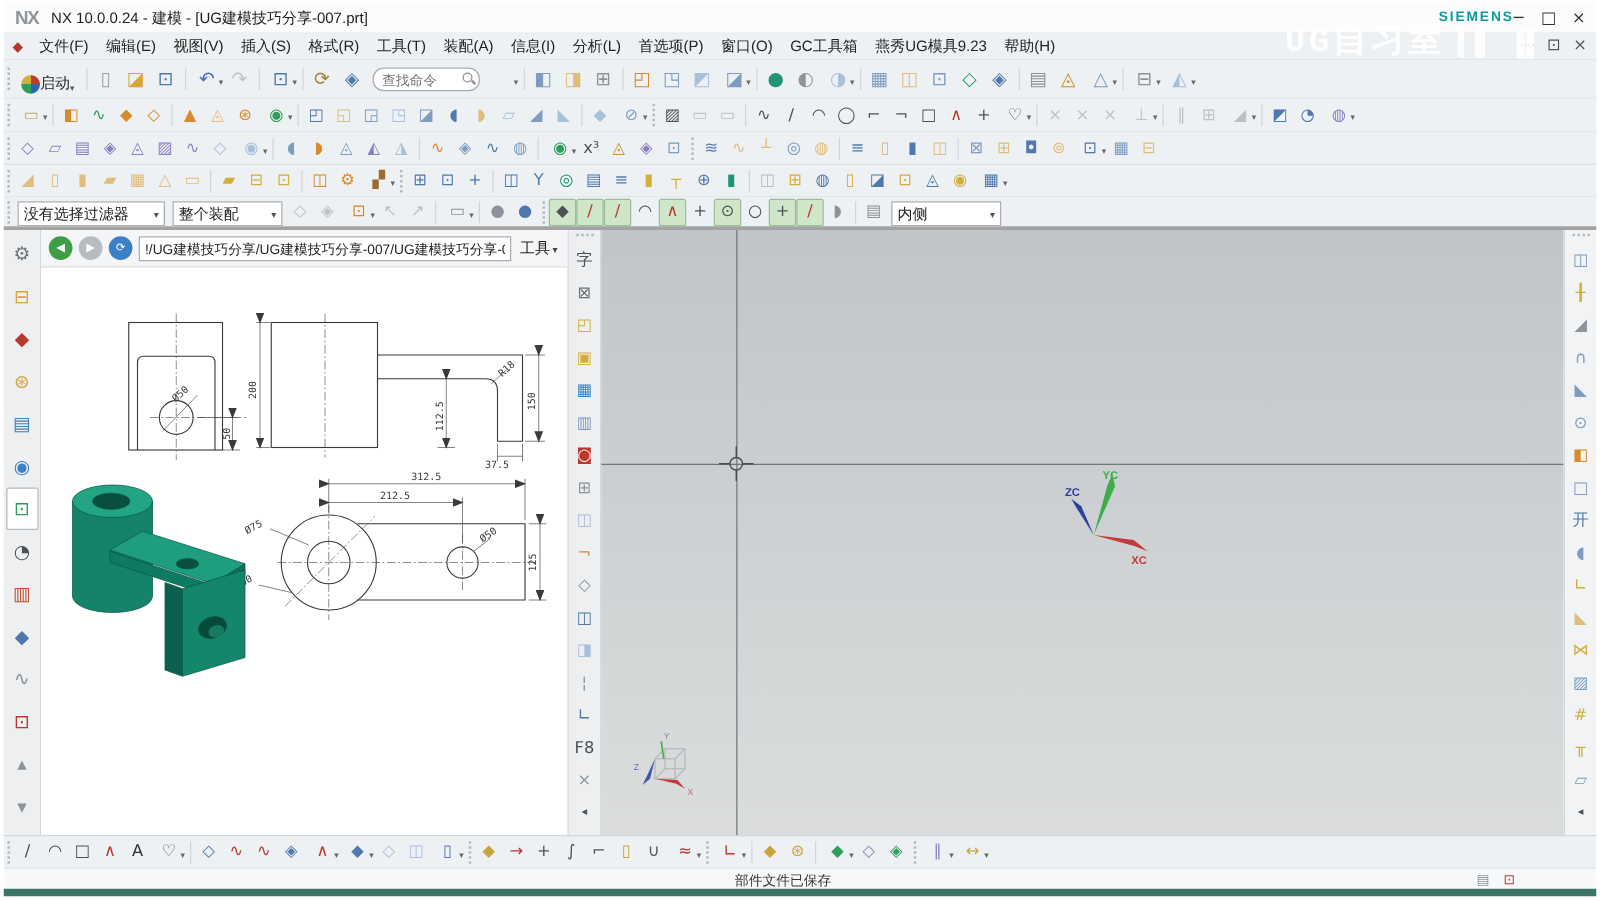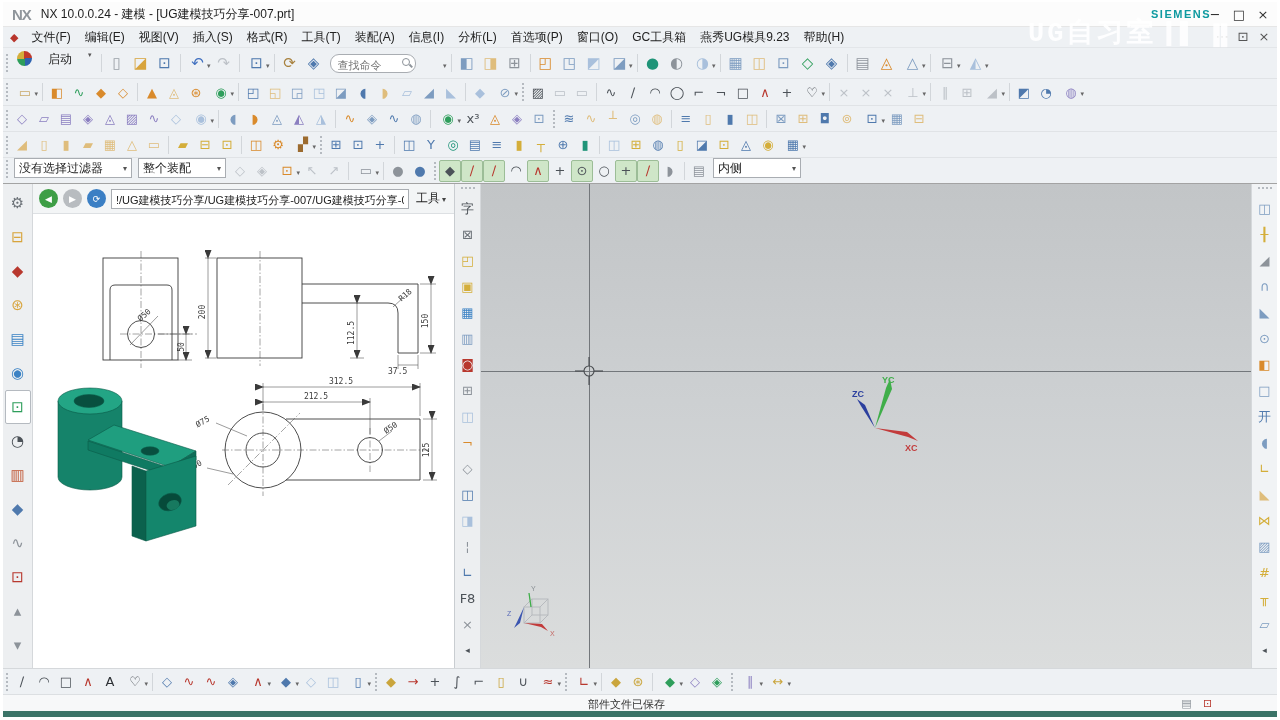--- a/index.html
+++ b/index.html
@@ -16,36 +16,36 @@
 .wctrl .g{font-size:11px;color:#333;font-family:"DejaVu Sans",sans-serif}
 
 .menubar{top:27px;height:21px;background:#eef1f4;display:flex;align-items:center;border-bottom:1px solid #e3e6e9}
 .appicon{font-size:11px;color:#b8352c;margin:0 6px 0 7px;font-family:"DejaVu Sans",sans-serif}
 .menu-item{font-size:12px;color:#222;padding:2px 7px;white-space:nowrap}
 .mdi{position:absolute;right:6px;top:2px;display:flex;gap:7px}
 .mdi .g{font-size:10px;color:#555;font-family:"DejaVu Sans",sans-serif}
 
 .trow{background:#eef1f4;border-bottom:1px solid #e0e3e6;display:flex;align-items:center}
 .r1{top:48px;height:31px}.r2{top:79px;height:27px}.r3{top:106px;height:26px}.r4{top:132px;height:26px}
-.selb{top:158px;height:26px;background:#eef1f4;border-bottom:1px solid #a3a3a3;display:flex;align-items:flex-start}
+.selb{top:158px;height:26px;background:#eef1f4;border-bottom:3px solid #a3a3a3;display:flex;align-items:flex-end}
 .strip{display:flex;align-items:center;height:100%}
 .tbtn{width:22px;height:22px;display:flex;align-items:center;justify-content:center;position:relative;border-radius:2px;flex:none}
 .r1 .tbtn{width:24px;height:24px}
 .tbtn .g{font-size:13px;line-height:1;font-family:"DejaVu Sans",sans-serif}
 .r1 .tbtn .g{font-size:15px}
 .tbtn.dd{width:28px}
 .tbtn.dd::after{content:"▾";font-size:7px;color:#666;position:absolute;right:1px;bottom:5px;font-family:"DejaVu Sans",sans-serif}
 .tbtn.sep{width:7px}
 .tbtn.sep::before{content:"";width:1px;height:18px;background:#d2d6da}
 .tbtn.grip{width:8px}
 .tbtn.grip::before{content:"";border-left:2px dotted #b5bac0;height:18px}
 .tbtn.sel{background:#cfe6c8;border:1px solid #9cbd97}
 .tbtn.tiny .g{font-size:9px}
 
-.start-btn{display:flex;align-items:flex-start;gap:16px;padding:0 6px;height:24px;flex:none}
+.start-btn{display:flex;align-items:flex-end;gap:0;padding:0 6px;height:24px;flex:none}
 .start-ball{width:15px;height:15px;border-radius:50%;background:conic-gradient(#c0392b 0 25%,#2e63b0 25% 50%,#2e9e5b 50% 75%,#d4ae3a 75% 100%);flex:none}
 .start-lbl{font-size:12px;color:#222}
 .start-btn::after{content:"▾";font-size:7px;color:#555}
 .searchbox{position:relative;width:86px;height:19px;background:#fff;border:1px solid #a9adb2;border-radius:9px;margin:0 4px;flex:none}
 .searchbox input{width:68px;height:17px;border:none;outline:none;font-size:11px;padding-left:7px;background:transparent;color:#444}
 .mag{position:absolute;right:5px;top:3px;width:8px;height:8px;border:1.5px solid #8d939a;border-radius:50%}
 .mag::after{content:"";position:absolute;left:6px;top:6px;width:4px;height:1.5px;background:#8d939a;transform:rotate(45deg)}
 
 .selectbox{height:20px;background:#fff;border:1px solid #a9adb2;display:flex;align-items:center;justify-content:space-between;font-size:12px;color:#222;padding:0 4px;margin:0 3px;flex:none}
 .selectbox .ar{font-size:8px;color:#555;font-family:"DejaVu Sans",sans-serif}

